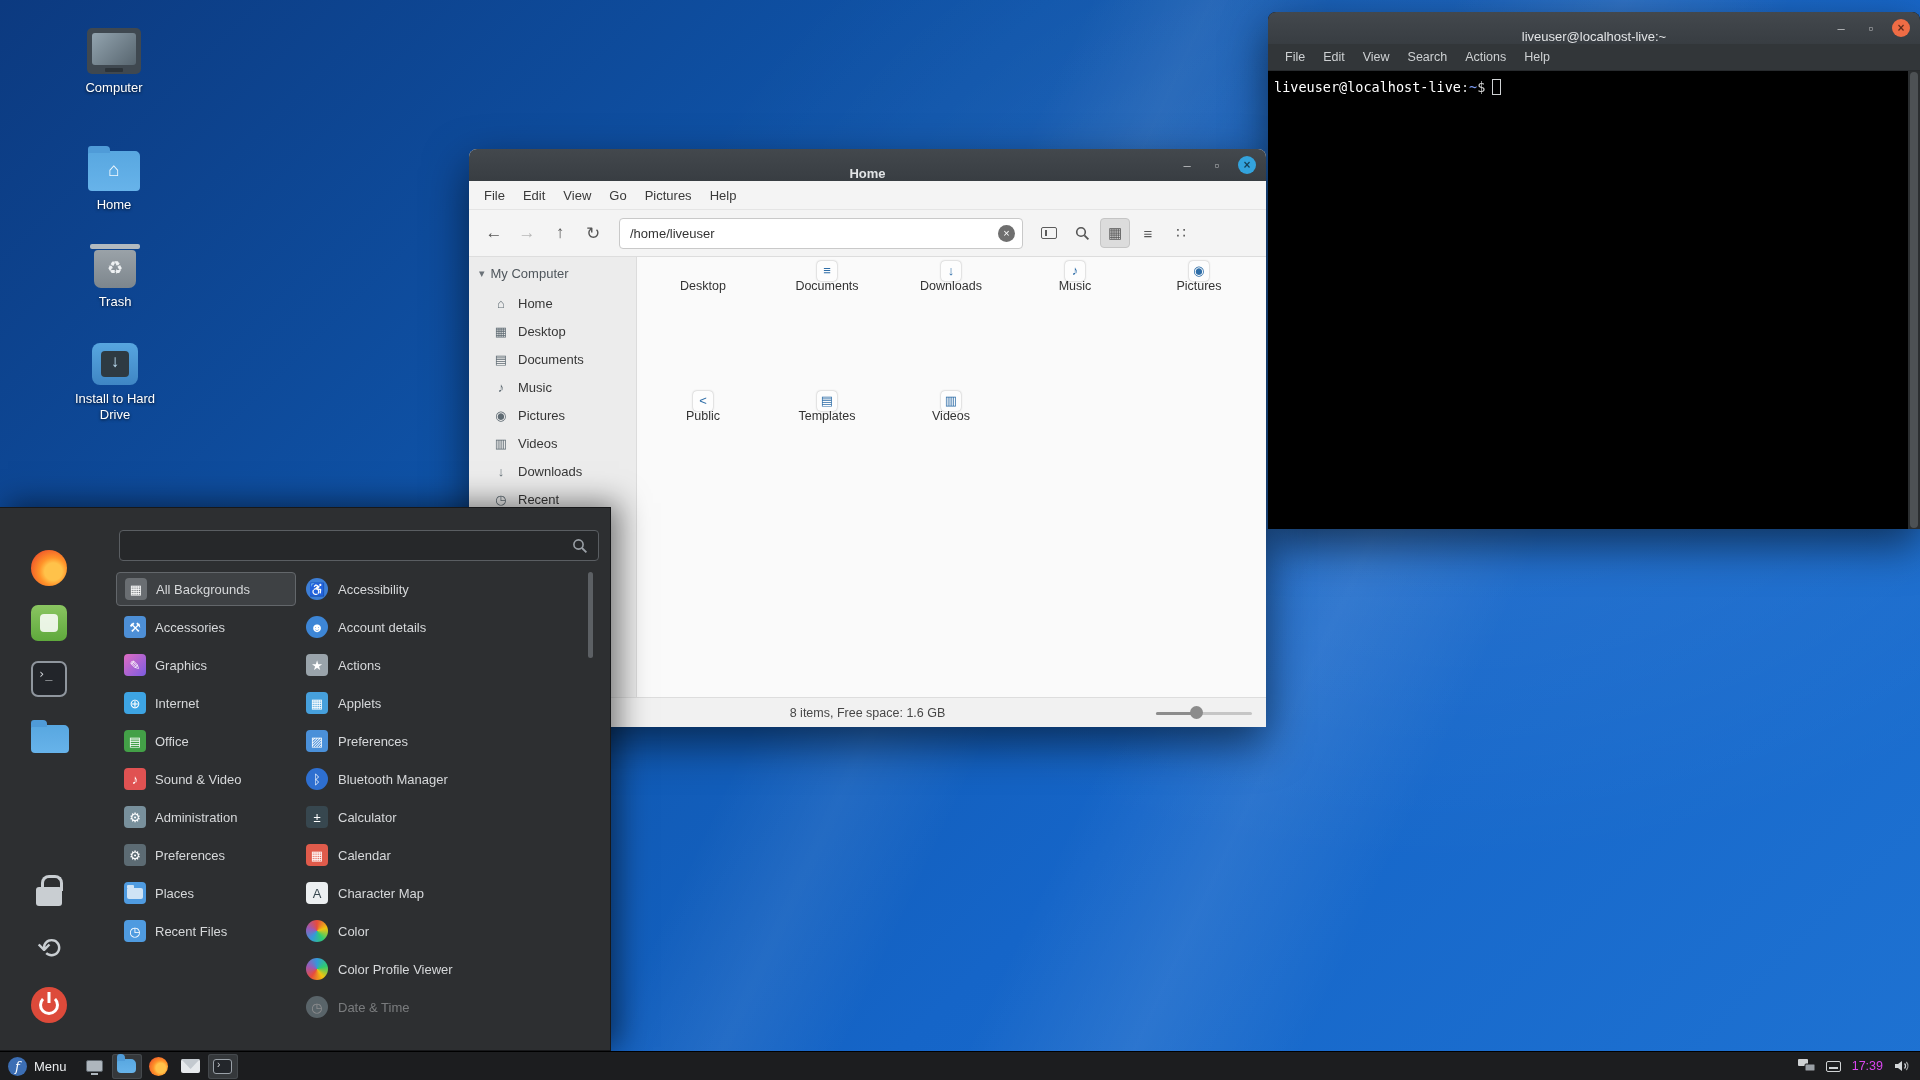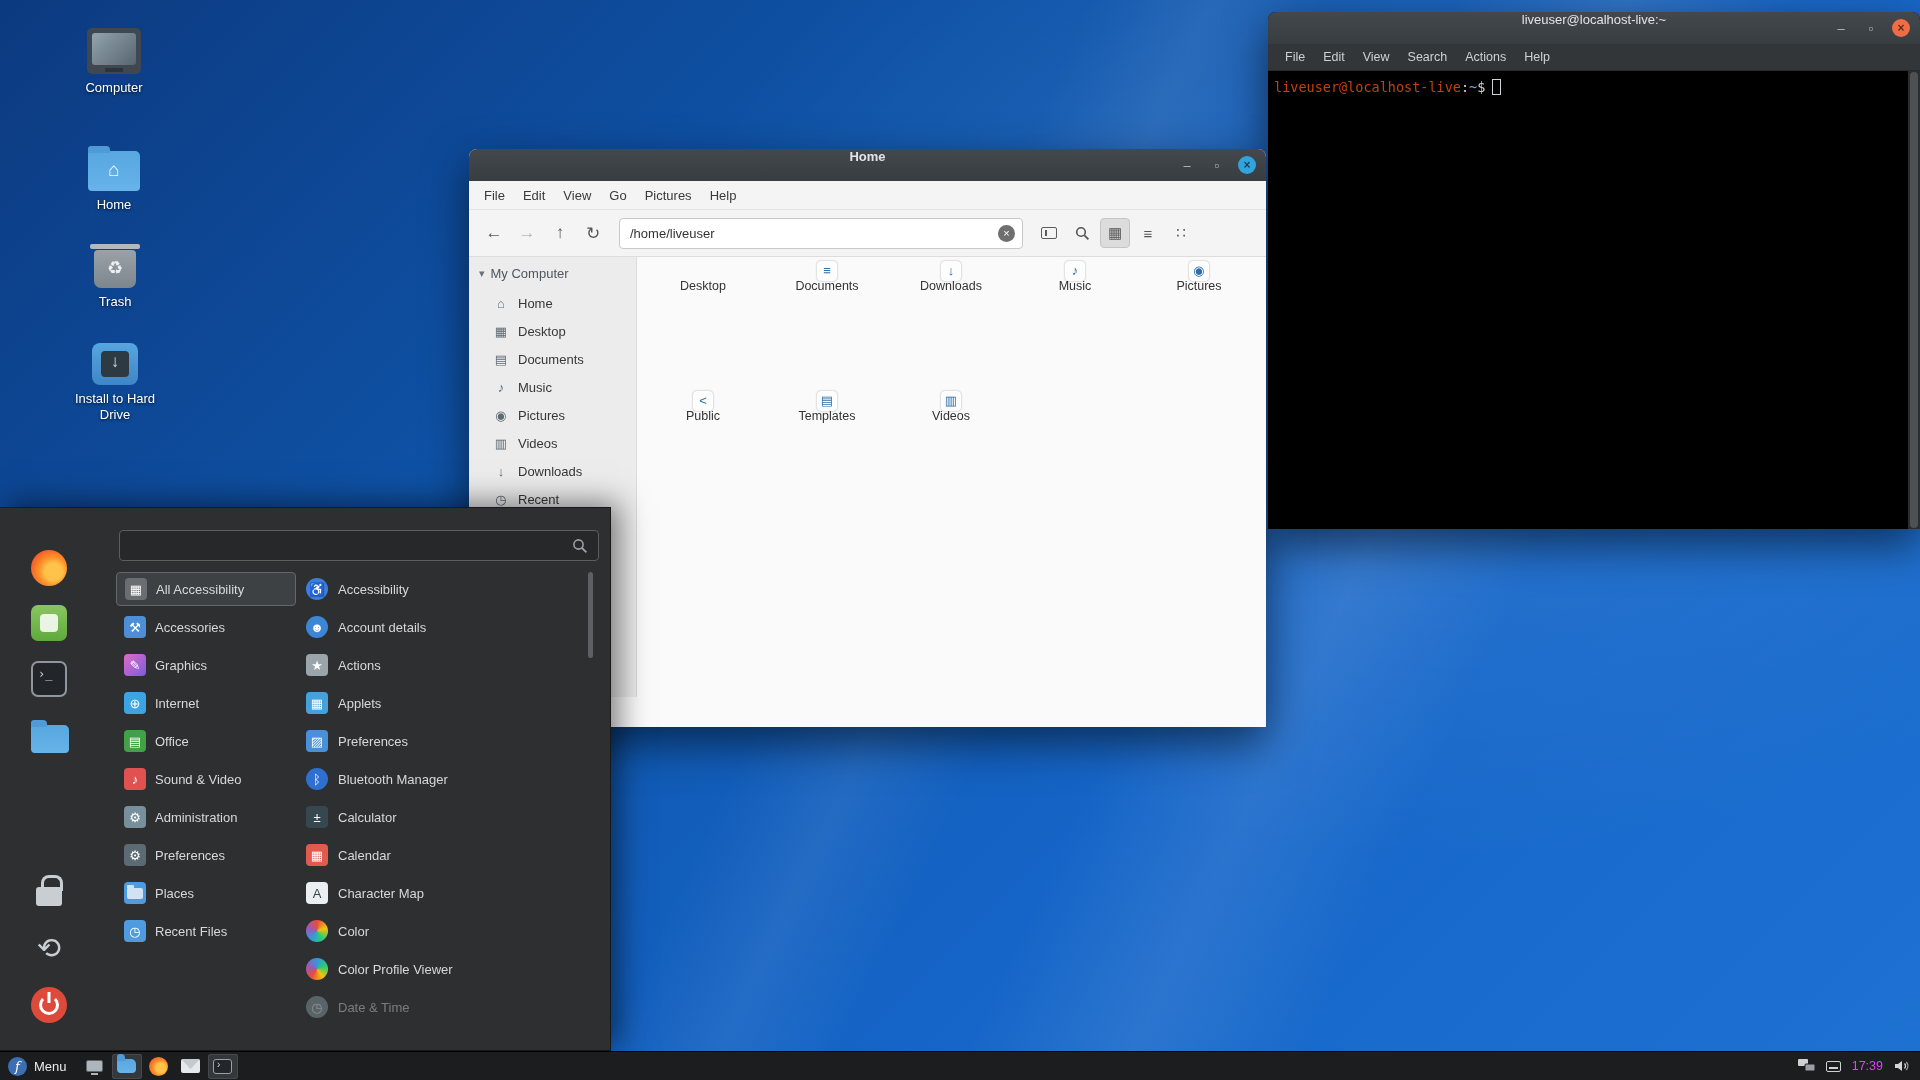--- a/index.html
+++ b/index.html
@@ -36,33 +36,33 @@
   .icon-trash::after { content:"♻"; position:absolute; left:0; right:0; top:7px; text-align:center; color:#eef1f3; font-size:18px; }
 
   .icon-installer { width:46px !important; height:42px !important; margin-top:3px !important;
     background:linear-gradient(180deg,#57a6e0,#3f86c4); border-radius:8px; }
   .icon-installer::before { content:""; position:absolute; inset:8px 9px; background:#2e3a42; border-radius:4px; }
   .icon-installer::after { content:"↓"; position:absolute; left:0; right:0; top:9px; text-align:center; color:#bfe0f5; font-size:17px; }
 
   
   .window { position:absolute; box-shadow:0 16px 44px rgba(0,0,0,.55); border-radius:8px 8px 0 0; }
   .titlebar { height:32px; background:linear-gradient(#43484d,#383d42); border-radius:8px 8px 0 0;
-    position:relative; display:flex; align-items:flex-start; justify-content:center; color:#e2e4e6; font-size:13px; }
+    position:relative; display:flex; align-items:flex-end; justify-content:center; color:#e2e4e6; font-size:13px; }
   .wbtns { position:absolute; right:10px; top:0; height:100%; display:flex; align-items:center; gap:12px; }
   .wbtn { width:18px; height:18px; display:flex; align-items:center; justify-content:center; color:#b9bcbe; font-size:13px; }
   .wbtn.closec { width:18px; height:18px; border-radius:50%; color:rgba(0,0,0,.6); font-size:12px; font-weight:bold; }
 
   
   .term { left:1268px; top:12px; width:652px; height:517px; background:#000; z-index:2; }
   .term .wbtn.closec { background:#ef6c45; }
   .term-menubar { height:27px; background:#323639; display:flex; align-items:center; padding:0 8px; border-bottom:1px solid #282b2e; }
   .term-menubar span { color:#ced1d3; font-size:12.5px; padding:3px 9px; }
   .term-content { position:absolute; top:59px; bottom:0; left:0; right:12px; padding:8px 6px;
     font-family:"DejaVu Sans Mono", monospace; font-size:13.5px; color:#d0d0d0; white-space:pre; }
-  .p-user { color:#c2410c; }
+  .p-user { color:#ffffff; }
   .p-path { color:#7b9af0; }
   .cursor { display:inline-block; width:9px; height:16px; border:1px solid #cfd2d4; vertical-align:-3px; margin-left:7px; }
   .term-scrollbar { position:absolute; top:59px; bottom:0; right:0; width:12px; background:#2b2e30; }
   .term-scrollbar::before { content:""; position:absolute; top:1px; bottom:1px; left:2px; right:2px; background:#4d5154; border-radius:4px; }
 
   
   .nemo { left:469px; top:149px; width:797px; height:578px; background:#fafafa; z-index:3; }
   .nemo .titlebar span.ttl { font-weight:bold; }
   .nemo .wbtn.closec { background:#33a3dd; }
   .nemo-menubar { height:29px; background:#f4f4f4; border-bottom:1px solid #e4e4e4; display:flex; align-items:center; padding:0 6px; }
@@ -308,40 +308,48 @@
     <div class="fcell" style="left:132px;top:144px">
       <span class="folder-lg folder-shape"><span class="emblem">▤</span></span>
       <span class="flabel">Templates</span>
     </div>
     <div class="fcell" style="left:256px;top:144px">
       <span class="folder-lg folder-shape"><span class="emblem">▥</span></span>
       <span class="flabel">Videos</span>
     </div>
   </div>
 
+  <div class="nemo-status">
+    <span>8 items, Free space: 1.6 GB</span>
+    <span class="zoom">
+      <span class="zoom-track"></span>
+      <span class="zoom-fill"></span>
+      <span class="zoom-handle"></span>
+    </span>
+  </div>
 </div>
 
 <div class="appmenu">
   <span class="fav fav-firefox" style="top:42px"></span>
   <span class="fav fav-software" style="top:97px"></span>
   <span class="fav fav-terminal" style="top:153px"></span>
   <span class="fav fav-files folder-shape" style="top:212px"></span>
   <span class="fav fav-lock" style="top:366px"></span>
   <span class="fav fav-logout" style="top:422px">⟲</span>
   <span class="fav fav-power" style="top:479px"></span>
 
   <input class="menu-search" placeholder="" style="">
   <svg class="search-mag" viewBox="0 0 16 16">
       <circle cx="6.5" cy="6.5" r="4.6" fill="none" stroke="#9aa0a6" stroke-width="1.6"></circle>
       <line x1="10" y1="10" x2="14.4" y2="14.4" stroke="#9aa0a6" stroke-width="1.8"></line>
     </svg>
 
   <div class="cat-row selected" style="top:64px">
       <span class="mi-icon" style="background: rgb(106, 110, 114);">▦</span>
-      <span class="mi-label">All Accessibility</span>
+      <span class="mi-label">All Backgrounds</span>
     </div>
   <div class="cat-row" style="top:102px">
       <span class="mi-icon" style="background: rgb(77, 143, 214);">⚒</span>
       <span class="mi-label">Accessories</span>
     </div>
   <div class="cat-row" style="top:140px">
       <span class="mi-icon" style="background: linear-gradient(135deg, rgb(224, 108, 195), rgb(123, 92, 224));">✎</span>
       <span class="mi-label">Graphics</span>
     </div>
   <div class="cat-row" style="top:178px">

